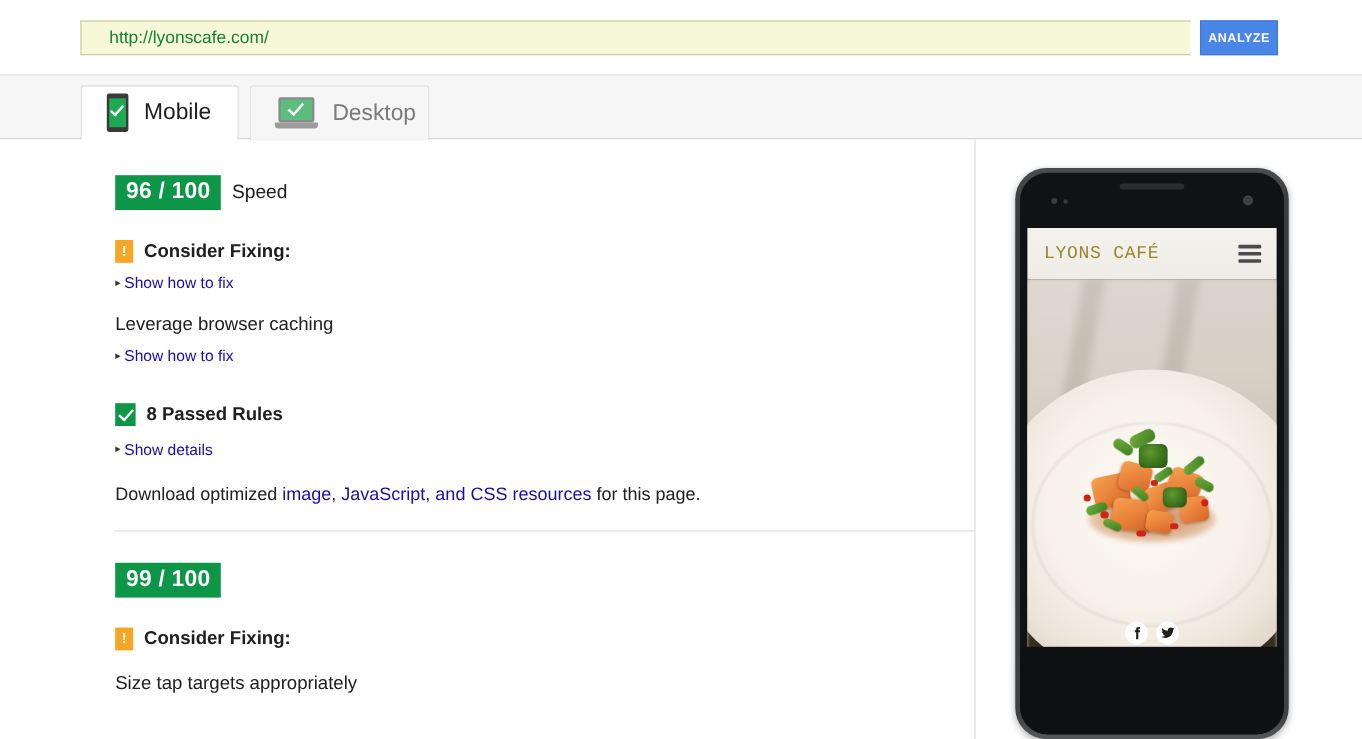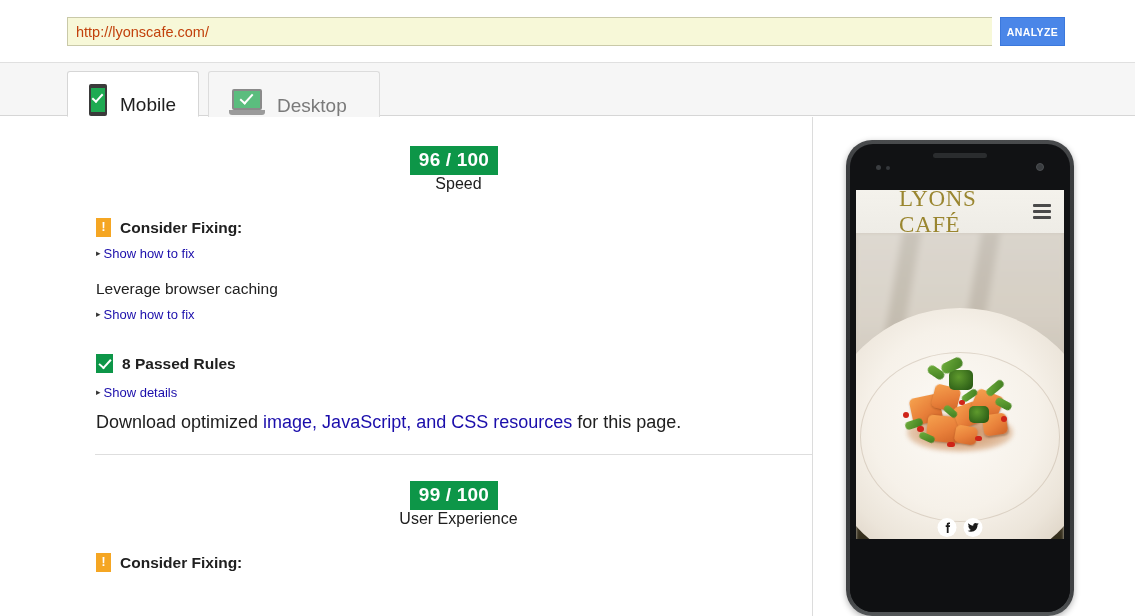--- a/index.html
+++ b/index.html
@@ -19,22 +19,22 @@
     display: flex; align-items: center;
   }
   .url-input {
     position: absolute; left: 67px; top: 17px;
     width: 925px; height: 29px;
     background: #f7f8d8;
     border: 1px solid #c9c9a8;
     border-right: none;
     font-family: "Liberation Sans", sans-serif;
     font-size: 14.5px;
-    color: #c2410c;
-    padding: 0 8px;
+    color: #15803d;
+    padding: 0 23px;
     line-height: 27px;
     outline: none;
   }
   .analyze-btn {
     position: absolute; left: 1000px; top: 17px;
     width: 65px; height: 29px;
     background: #4a86e8;
     border: 1px solid #3b78dc;
     color: #ffffff;
     font-family: "Liberation Sans", sans-serif;
@@ -49,41 +49,41 @@
   .tabbar {
     position: absolute; left: 0; top: 62px;
     width: 1135px; height: 54px;
     background: #f6f6f6;
     border-top: 1px solid #e0e0e0;
     border-bottom: 1px solid #d6d6d6;
   }
   .tab {
     position: absolute; top: 8px;
     height: 46px;
-    display: flex; align-items: flex-end;
+    display: flex; align-items: center;
     gap: 12px;
     padding: 0 22px 0 20px;
     cursor: pointer;
   }
   .tab-mobile {
     left: 67px;
     background: #ffffff;
     border: 1px solid #d6d6d6;
     border-bottom: 1px solid #ffffff;
     border-radius: 3px 3px 0 0;
     z-index: 3;
   }
   .tab-desktop {
     left: 208px;
     background: #f6f6f6;
     border: 1px solid #dcdcdc;
     border-bottom: none;
     border-radius: 3px 3px 0 0;
     z-index: 2;
-    padding-right: 32px;
+    padding-right: 10px;
   }
   .tab-label { font-size: 19px; color: #202020; }
   .tab-desktop .tab-label { color: #7a7a7a; }
 
   .phone-icon { width: 20px; height: 32px; position: relative; }
   .phone-icon .body {
     position: absolute; left: 1px; top: 0;
     width: 18px; height: 32px;
     background: #3a3a3a; border-radius: 2px;
   }
@@ -119,21 +119,21 @@
 
   
   .content {
     position: absolute; left: 0; top: 117px;
     width: 813px; height: 499px;
     background: #ffffff;
     border-right: 1px solid #dcdcdc;
     padding: 0 0 0 96px;
   }
 
-  .score-row { display: flex; align-items: center; flex-direction: column; }
+  .score-row { display: flex; align-items: center; }
   #speed-section .score-row { margin-top: 29px; }
   #ux-section .score-row { margin-top: 26px; }
   .score-badge {
     background: #0d9648;
     color: #ffffff;
     font-size: 19px;
     font-weight: bold;
     padding: 3px 9px 4px 9px;
     line-height: 22px;
     letter-spacing: 0.2px;
@@ -191,23 +191,23 @@
   }
   .fix-link .tri {
     font-size: 9px;
     color: #333;
     margin-right: 3px;
     line-height: 1;
   }
   .fix-link .txt { text-decoration: none; text-align: center; }
 
   .download-line {
-    font-size: 18px;
+    font-size: 15px;
     color: #202020;
-    margin-top: 12px;
+    margin-top: 22px;
   }
   .download-line a { color: #1a0dab; text-decoration: none; cursor: pointer; }
 
   .hr {
     width: 717px;
     height: 1px;
     background: #dedede;
     margin-top: 21px;
     margin-left: -1px;
   }
@@ -263,25 +263,24 @@
     overflow: hidden;
   }
   .site-header {
     height: 43px;
     background: linear-gradient(180deg,#f4f2ec 0%,#eeece6 100%);
     display: flex; align-items: center;
     justify-content: space-between;
     padding: 0 13px 0 14px;
   }
   .site-title {
-    font-family: Liberation Serif, serif;
-    font-size: 23px;
+    font-family: Liberation Mono, monospace;
+    font-size: 15px;
     color: #9a8630;
     letter-spacing: 0.6px;
-    margin-left: 29px;
   }
   .hamburger { width: 19px; }
   .hamburger span {
     display: block; height: 2.6px;
     background: #4a4a4a;
     margin: 3.4px 0;
     border-radius: 1px;
   }
 
   .hero {
@@ -424,28 +423,28 @@
     <div class="download-line">
       <span>Download optimized </span><a>image, JavaScript, and CSS resources</a><span> for this page.</span>
     </div>
 
     <div class="hr"></div>
   </div>
 
   <div id="ux-section">
     <div class="score-row">
       <span class="score-badge">99 / 100</span>
-      <span class="score-title">User Experience</span>
     </div>
 
     <div class="subhead-row">
       <span class="warn-badge">!</span>
       <span class="subhead-text">Consider Fixing:</span>
     </div>
 
+    <div class="rule-name">Size tap targets appropriately</div>
 
   </div>
 
 </div>
 
 <div class="preview-pane">
   <div class="phone">
     <div class="phone-inner">
       <div class="speaker"></div>
       <div class="cam"></div>

